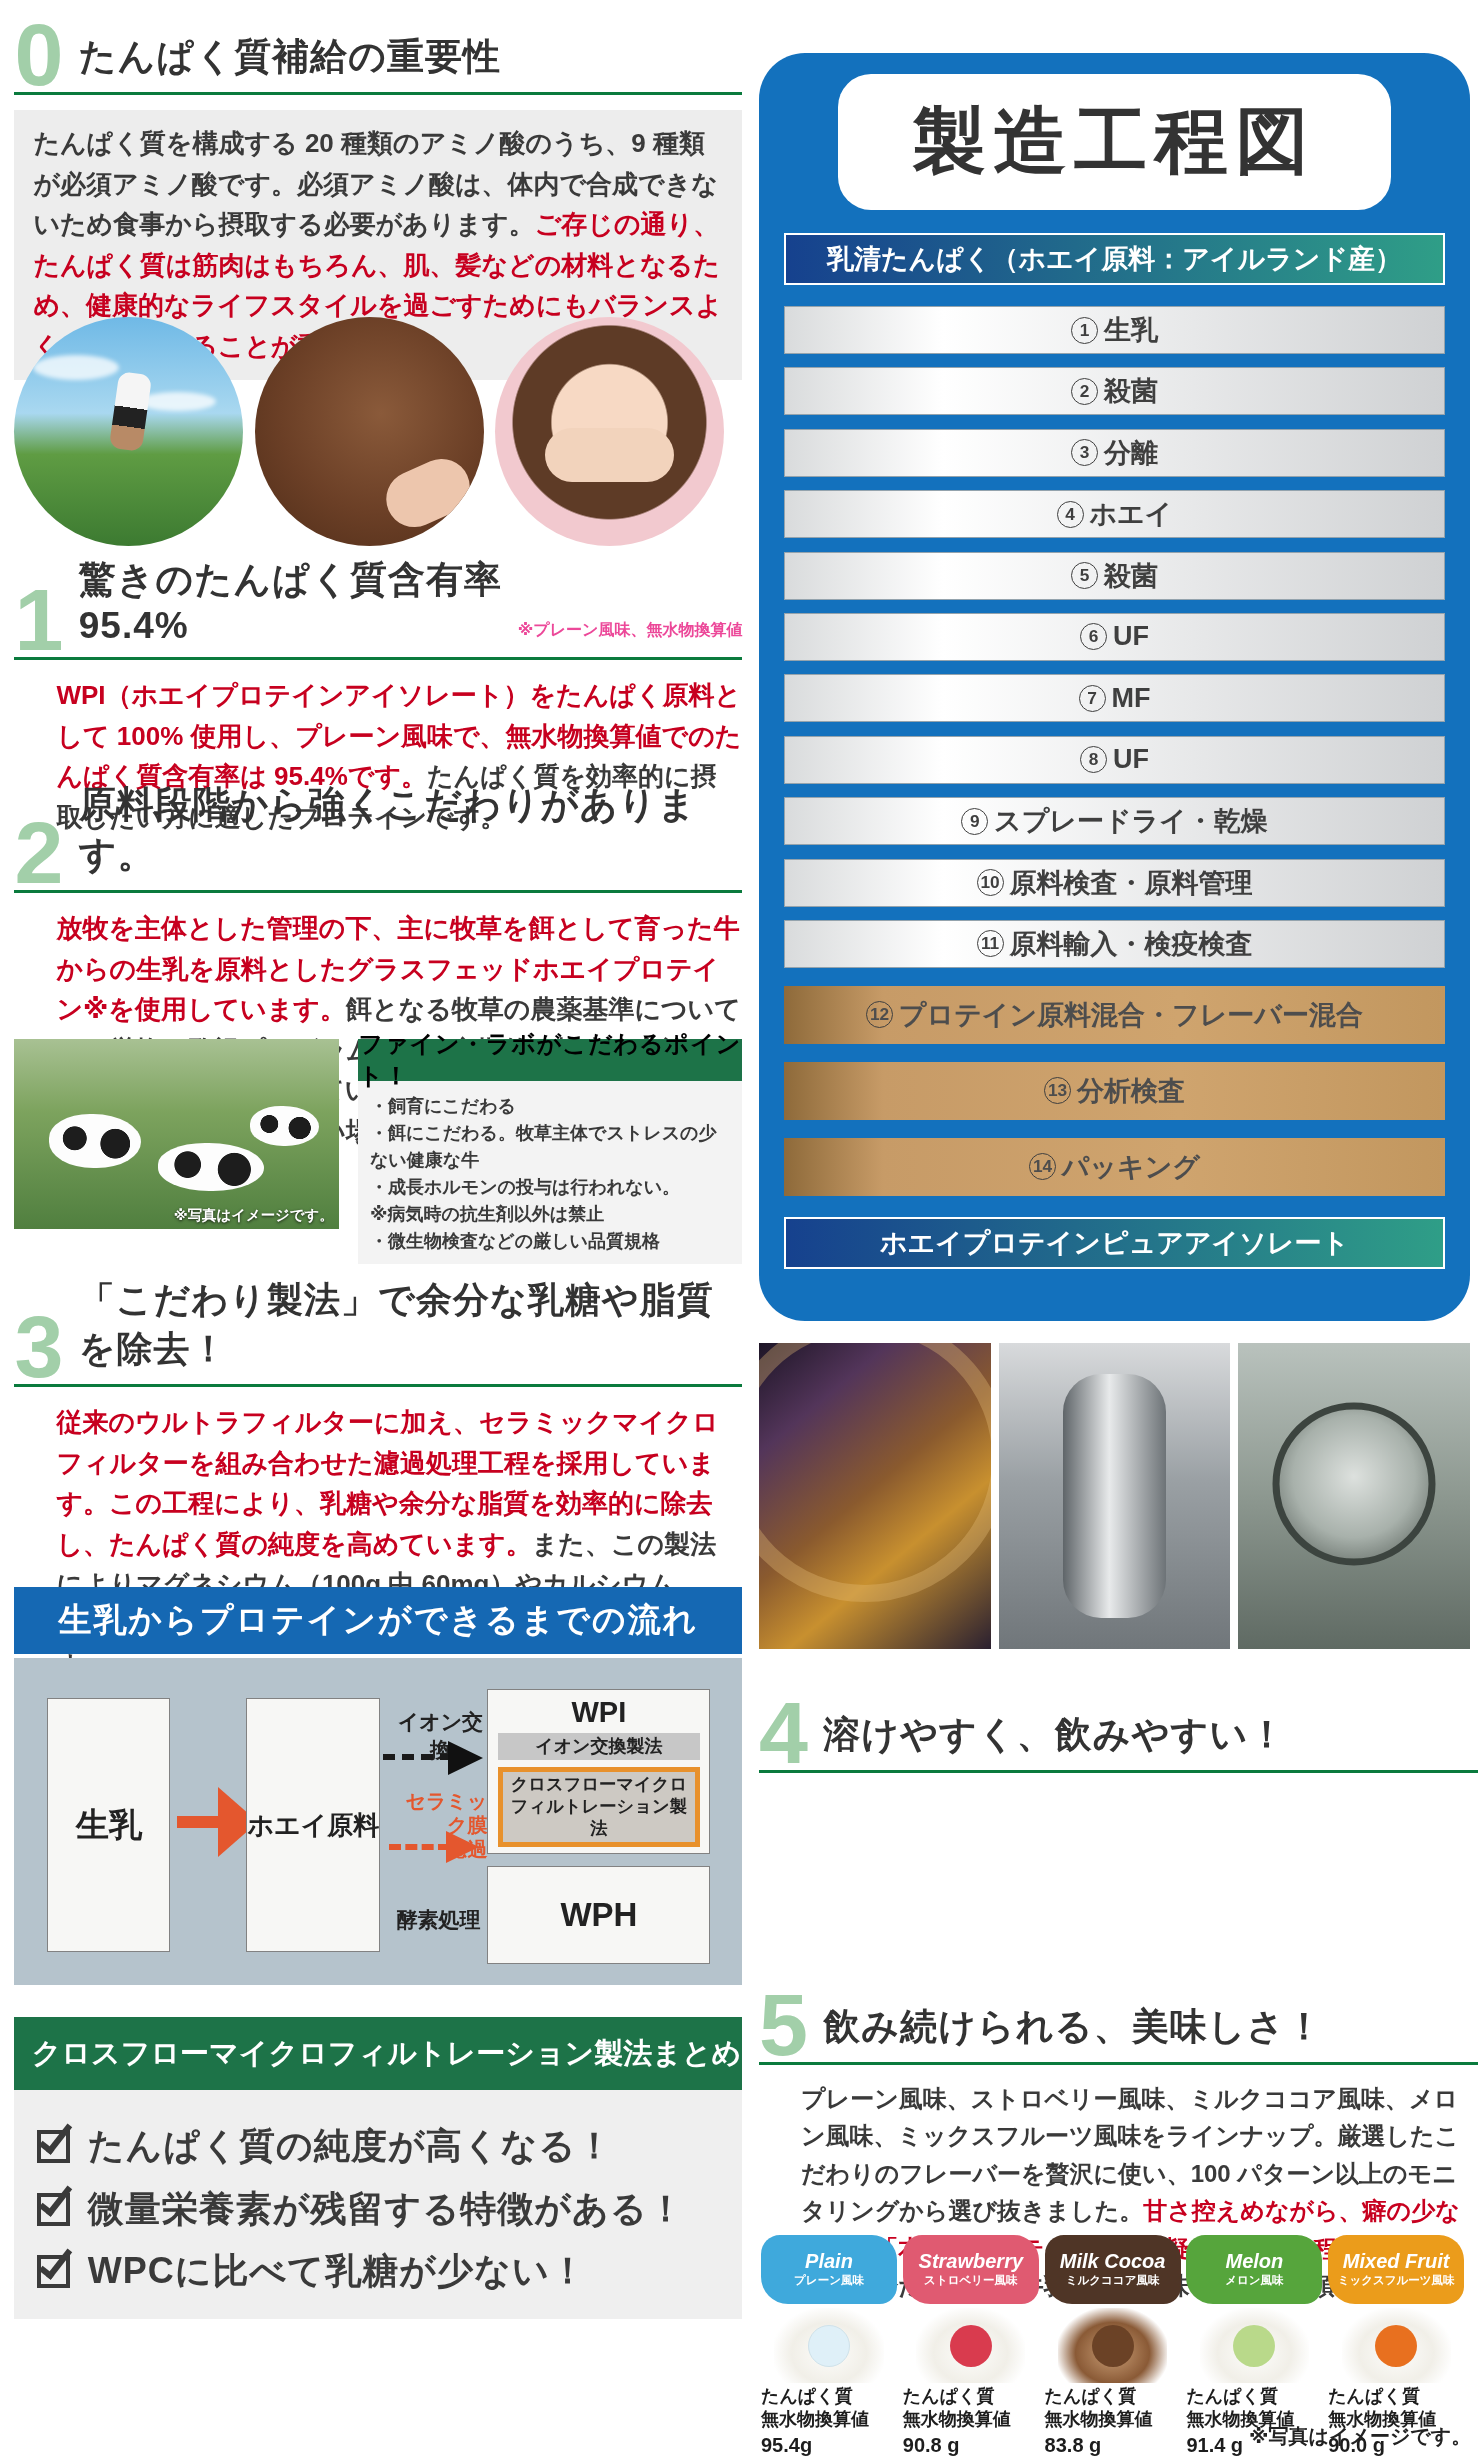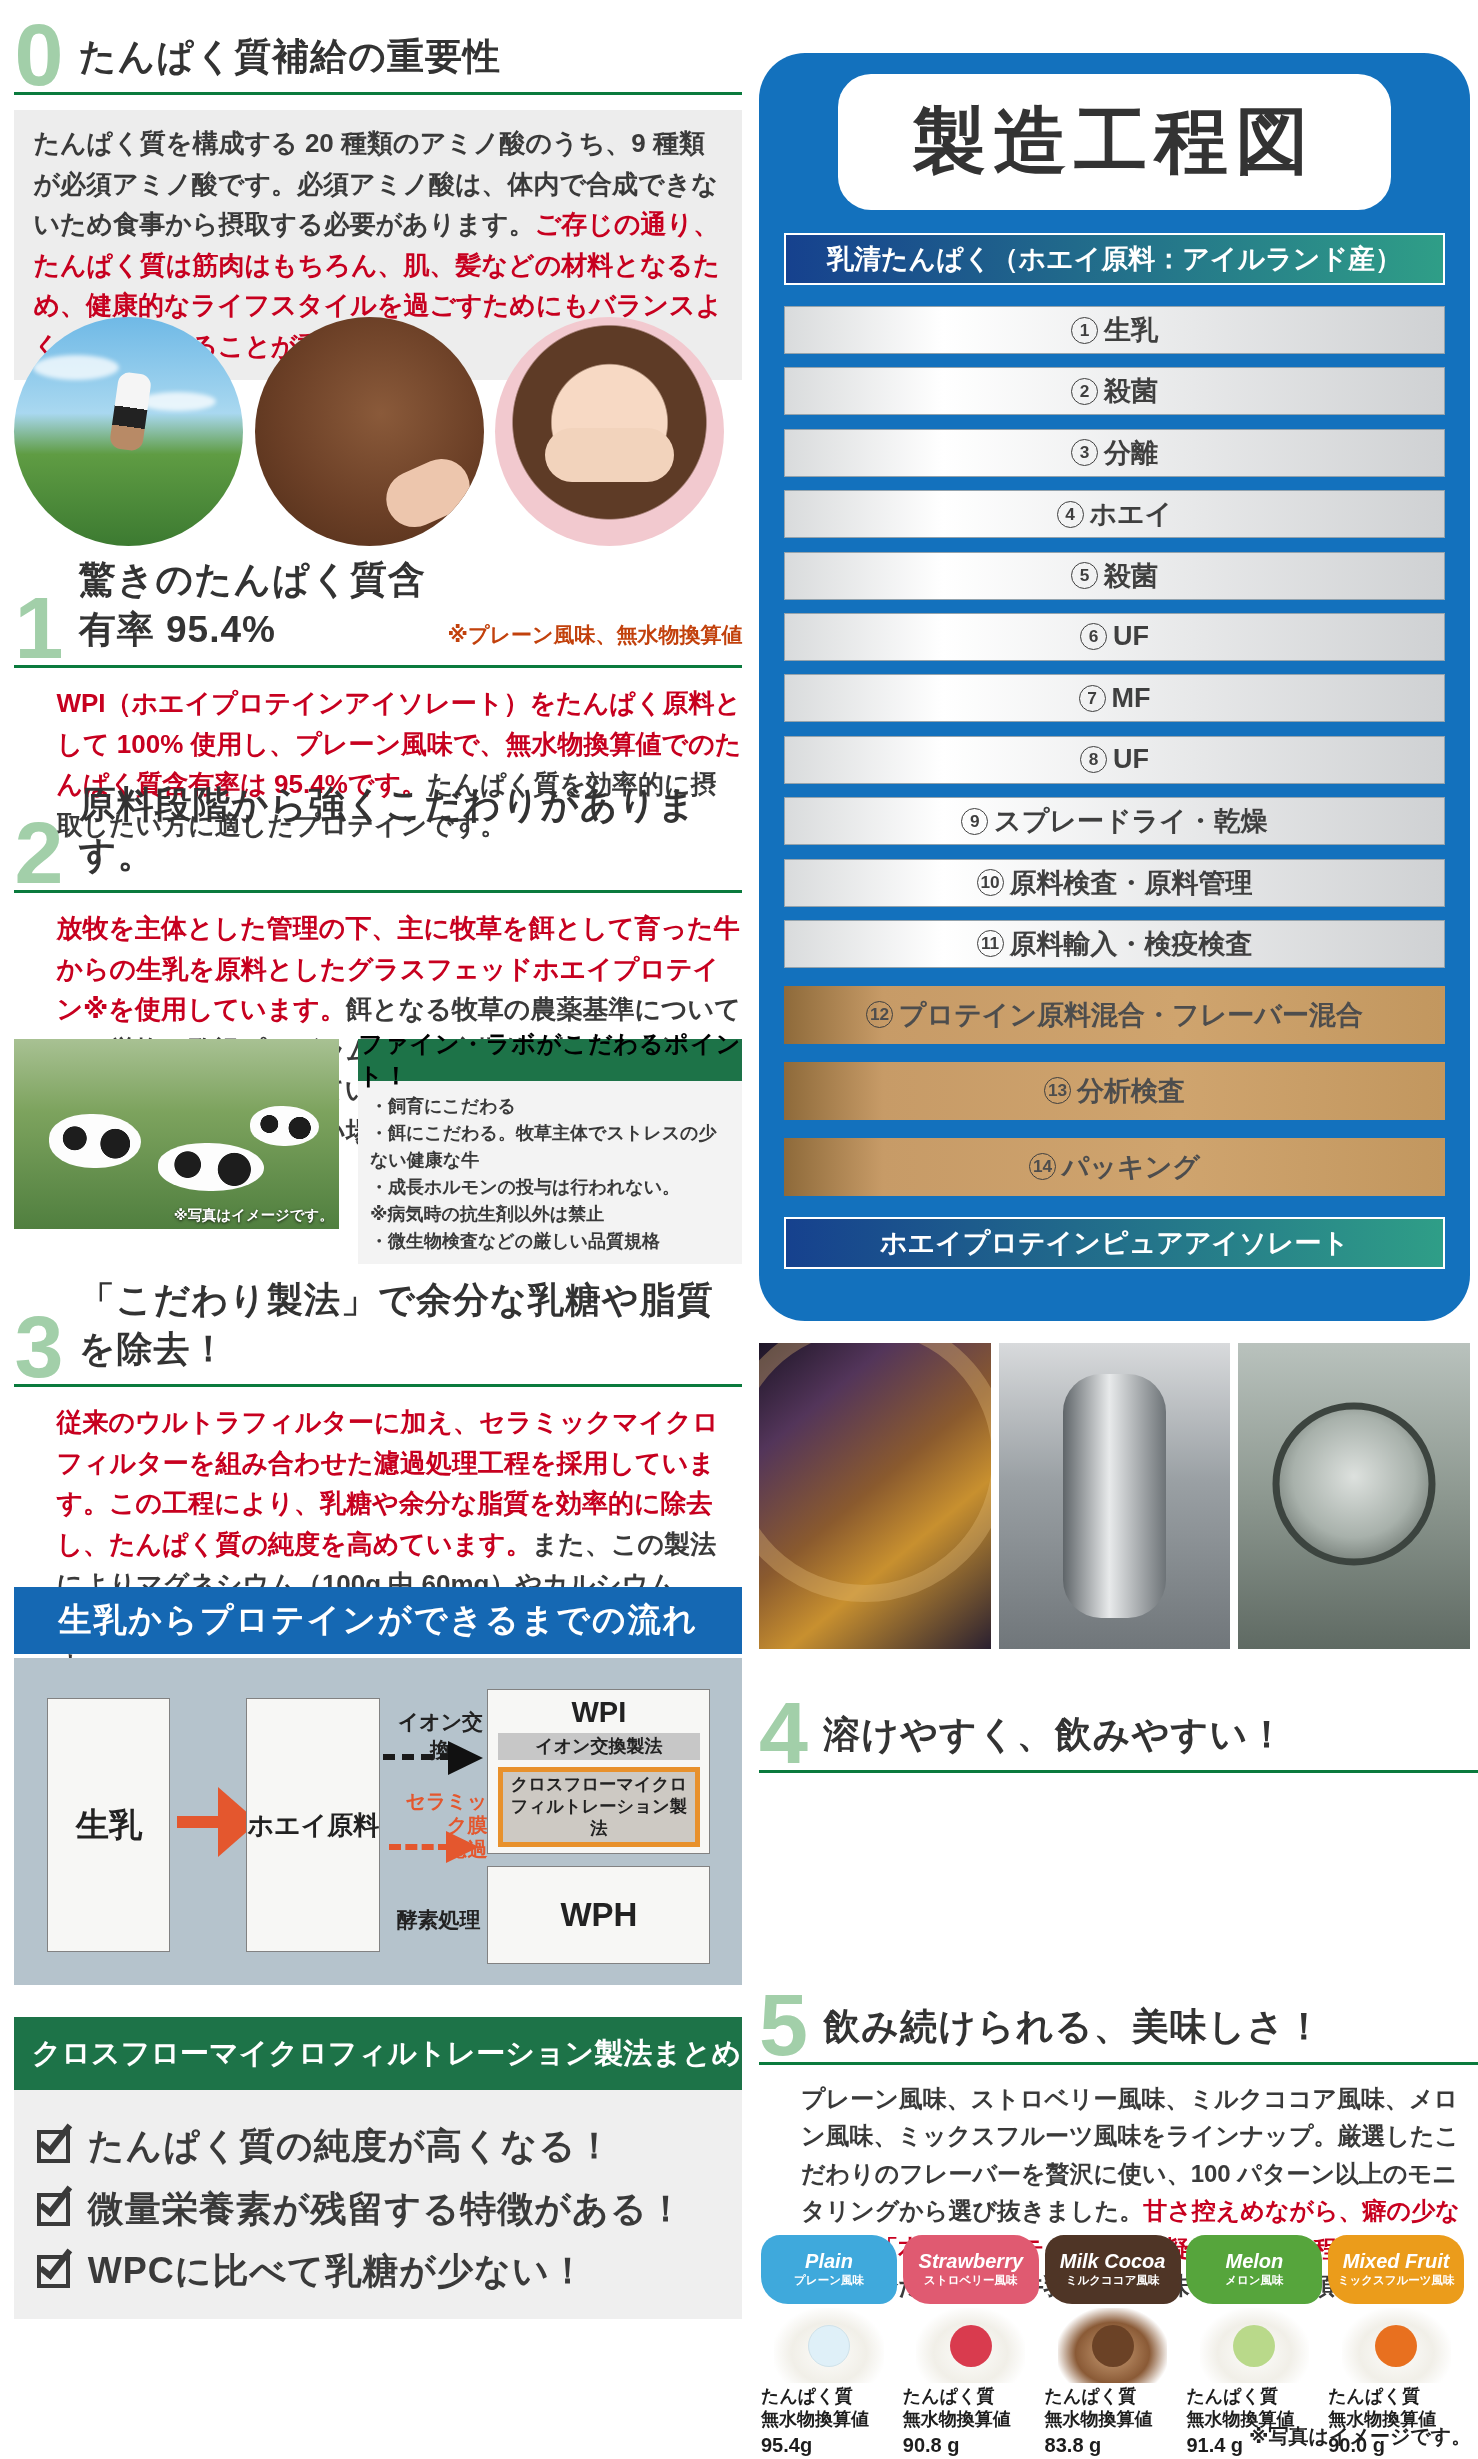--- a/index.html
+++ b/index.html
@@ -8,21 +8,21 @@
     --green:#1d7348; --navy:#16418e; --teal:#2f9e87;
   }
   *{margin:0;padding:0;box-sizing:border-box;}
   body{font-family:"Liberation Sans","DejaVu Sans",sans-serif;background:#fff;}
   #page{position:relative;width:1479px;height:2459px;background:#fff;overflow:hidden;}
   .lsec{position:absolute;left:14.4px;width:728px;}
   .rsec{position:absolute;left:759px;width:720px;}
   .shead{display:flex;align-items:flex-end;gap:15.4px;border-bottom:3.8px solid var(--line);padding-bottom:1.9px;}
   .snum{font-size:88px;font-weight:bold;color:var(--num);line-height:.78;}
   .stitle{font-size:37px;font-weight:bold;color:#333;padding-bottom:7.7px;letter-spacing:1px;}
-  .snote{font-size:21px;font-weight:bold;color:#c2410c;padding-bottom:13.4px;white-space:nowrap;}
+  .snote{font-size:16px;font-weight:bold;color:#ec4899;padding-bottom:13.4px;white-space:nowrap;}
   .sbody{margin:15.4px 0 0 42px;font-size:26px;font-weight:bold;line-height:1.56;color:var(--txt);}
   .graybox{margin-left:0;background:#ededed;padding:13.4px 19px;}
   .red{color:var(--red);}
   
   #photos{position:absolute;left:14.4px;top:317px;display:flex;gap:11.5px;}
   .pcircle{width:229px;height:229px;border-radius:50%;position:relative;overflow:hidden;}
   .ph-run{background:linear-gradient(180deg,#6fb9e6 0%,#a9d8f0 42%,#breaks 50%,#5f9c43 60%,#3c7a31 100%);}
   .ph-run{background:linear-gradient(180deg,#6fb9e6 0%,#a9d8f0 42%,#5f9c43 60%,#3c7a31 100%);}
   .runner-fig{position:absolute;left:100px;top:56px;width:33px;height:77px;background:linear-gradient(180deg,#f5f5f5 0 45%,#222 45% 70%,#b88a66 70% 100%);border-radius:11.5px;transform:rotate(8deg);}
   .cloud{position:absolute;background:rgba(255,255,255,.75);border-radius:50%;filter:blur(1.9px);}

